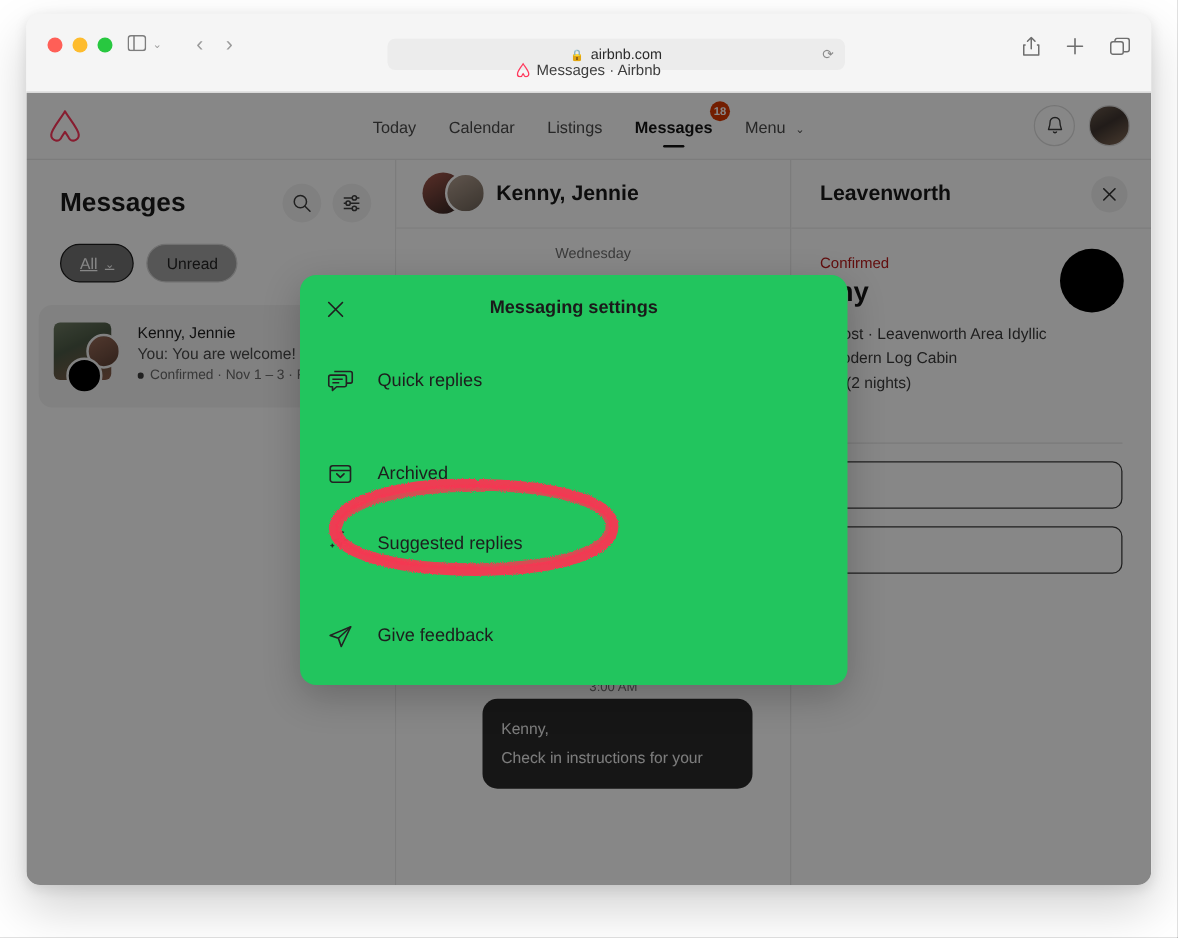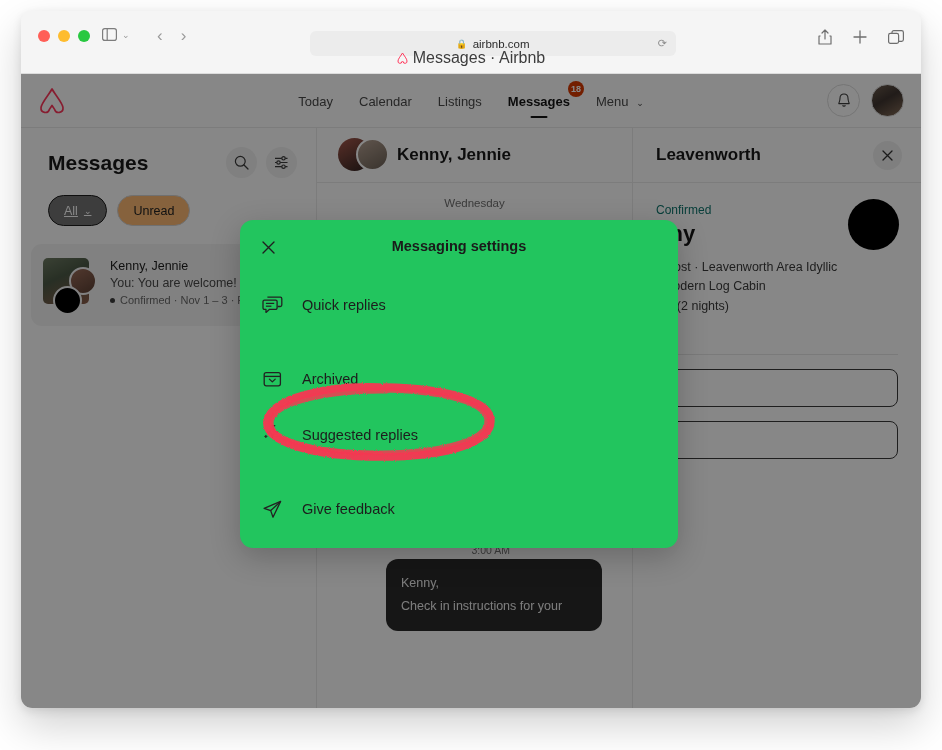--- a/index.html
+++ b/index.html
@@ -50,21 +50,21 @@
   }
   #url-bar .urltext { font-size: 11.5px; color: #2b2b2b; }
   #url-bar .lock { font-size: 9px; color: #555; }
   #url-bar .reload { position: absolute; right: 9px; font-size: 11px; color: #8a8a8a; }
 
   .tb-right { position: absolute; right: 17px; top: 18px; display: flex; gap: 21px; align-items: center; color: #6e6e6e; }
 
   #tab-strip {
     position: absolute; left: 0; right: 0; top: 38px;
     display: flex; align-items: center; justify-content: center; gap: 5px;
-    font-size: 16px; color: #3d3d3d;
+    font-size: 12px; color: #3d3d3d;
   }
   #tab-strip .abnb-mini { color: #ff385c; font-size: 12px; line-height: 12px; }
 
   
   #viewport {
     position: absolute; left: 0; top: 63px;
     width: 900px; height: 634px;
     background: #ffffff;
     overflow: hidden;
   }
@@ -124,21 +124,21 @@
   #msg-title { font-size: 21px; font-weight: bold; color: #191919; }
   .head-icons { display: flex; gap: 9px; }
   .icon-circle {
     width: 31px; height: 31px; border-radius: 50%;
     background: #f1f1f1; display: flex; align-items: center; justify-content: center;
   }
   #filter-row { display: flex; gap: 10px; padding: 17px 0 0 27px; }
   .pill {
     height: 31px; border-radius: 17px; padding: 0 15px;
     display: flex; align-items: center; gap: 6px;
-    font-size: 12.5px; border: 1px solid #d4d4d4; color: #222; background:#fdba74;
+    font-size: 12.5px; border: 1px solid #d4d4d4; color: #222; background:#a3a3a3;
   }
   .pill.dark { background: #737373; color: #fff; border-color: #1d1d1d; text-decoration: underline; }
 
   #convo-list { margin-top: 18px; }
   .convo {
     display: flex; gap: 13px; margin: 0 10px;
     padding: 14px 12px; border-radius: 11px; background: #f3f3f3;
   }
   .convo-thumbs { position: relative; width: 54px; height: 54px; flex: 0 0 54px; }
   .thumb-main {
@@ -187,21 +187,21 @@
   }
 
   
   #col-res { width: 288px; position: relative; }
   #res-head { height: 55px; display: flex; align-items: center; justify-content: space-between;
               padding: 0 19px 0 23px; border-bottom: 1px solid #ebebeb; }
   #res-title { font-size: 17px; font-weight: bold; color: #1a1a1a; }
   #res-close { width: 29px; height: 29px; border-radius: 50%; background: #f0f0f0;
                display: flex; align-items: center; justify-content: center; color:#333; font-size:13px; }
   #res-body { padding: 20px 23px 0 23px; position: relative; }
-  #res-status { font-size: 12px; color: #0f766e; margin-bottom: 4px; }
+  #res-status { font-size: 12px; color: #b91c1c; margin-bottom: 4px; }
   #res-guest { font-size: 22px; font-weight: bold; color: #161616; margin-bottom: 11px; }
   .res-line { font-size: 12.5px; color: #3c3c3c; line-height: 1.55; }
   #res-photo {
     position: absolute; right: 22px; top: 16px; width: 51px; height: 51px;
     border-radius: 50%; background: #000;
   }
   #res-sep { margin: 18px 23px 0 23px; border-top: 1px solid #e6e6e6; }
   .res-btn {
     margin: 14px 23px 0 23px; height: 38px; border: 1px solid #3a3a3a;
     border-radius: 8px; background: #fff;

